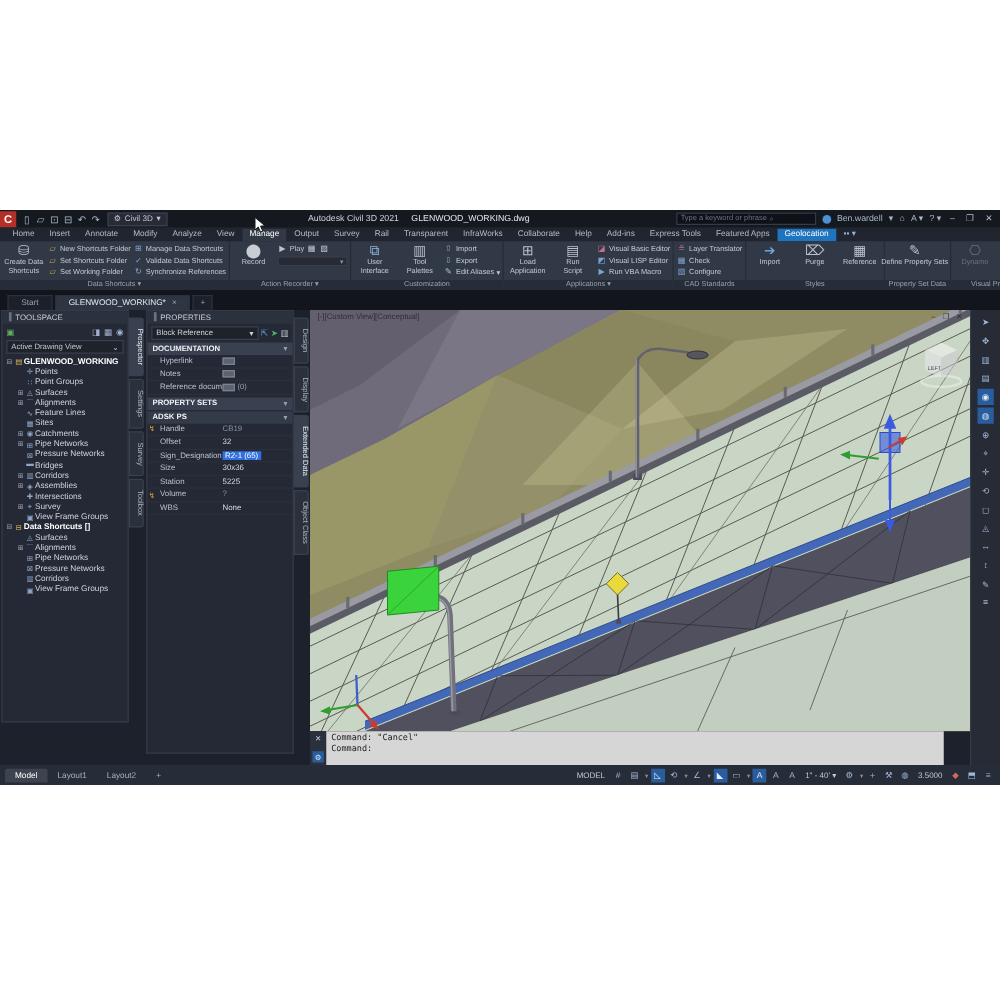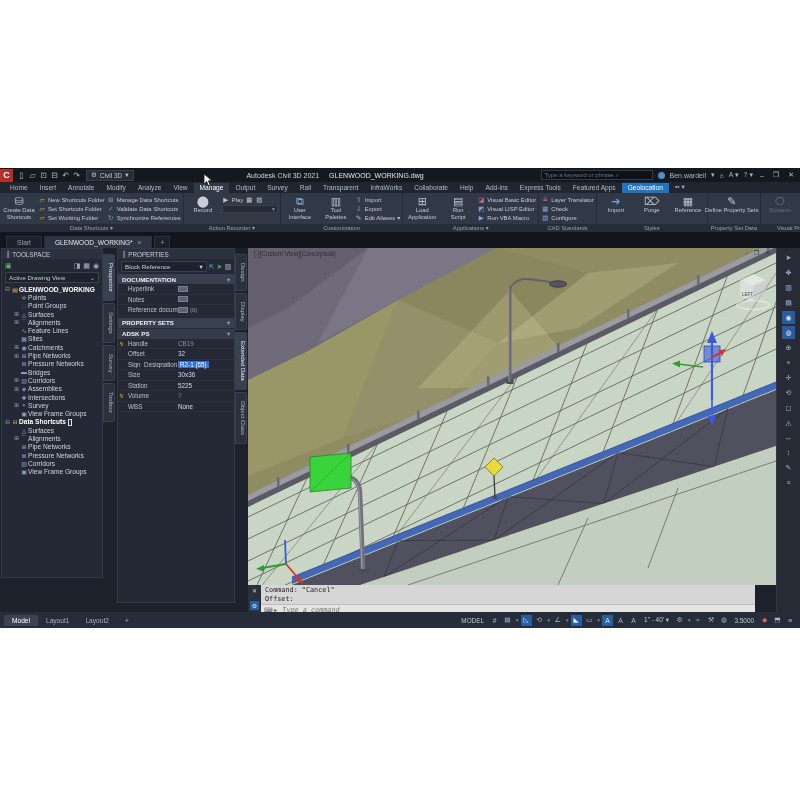--- a/index.html
+++ b/index.html
@@ -755,25 +755,21 @@
   </div>
 
   <div id="cmd">
     <div id="cmd-grip">
       <span class="g1">✕</span>
       <span class="g2">⚙</span>
     </div>
     <div id="cmd-body">
       <div id="cmd-hist">
         <div>Command: "Cancel"</div>
-        <div>Offset:</div>
-      </div>
-      <div id="cmd-input-row">
-        <span id="cmd-ic">⌨ ▸</span>
-        <input id="cmd-input" readonly="" placeholder="Type a command" style="">
+        <div>Command:</div>
       </div>
     </div>
   </div>
 
   <div id="statusbar">
     <div id="layout-tabs" style="display:flex;align-items:center;">
         <div class="ltab active">Model</div>
         <div class="ltab">Layout1</div>
         <div class="ltab">Layout2</div>
         <div class="ltab">+</div>

